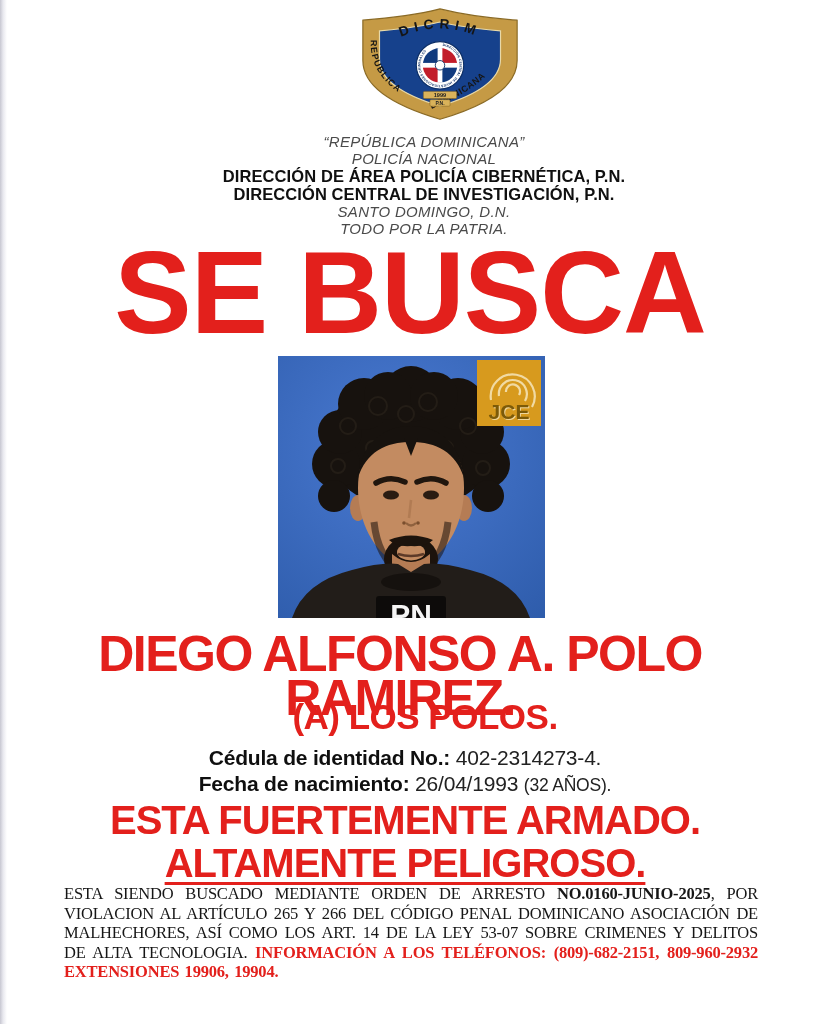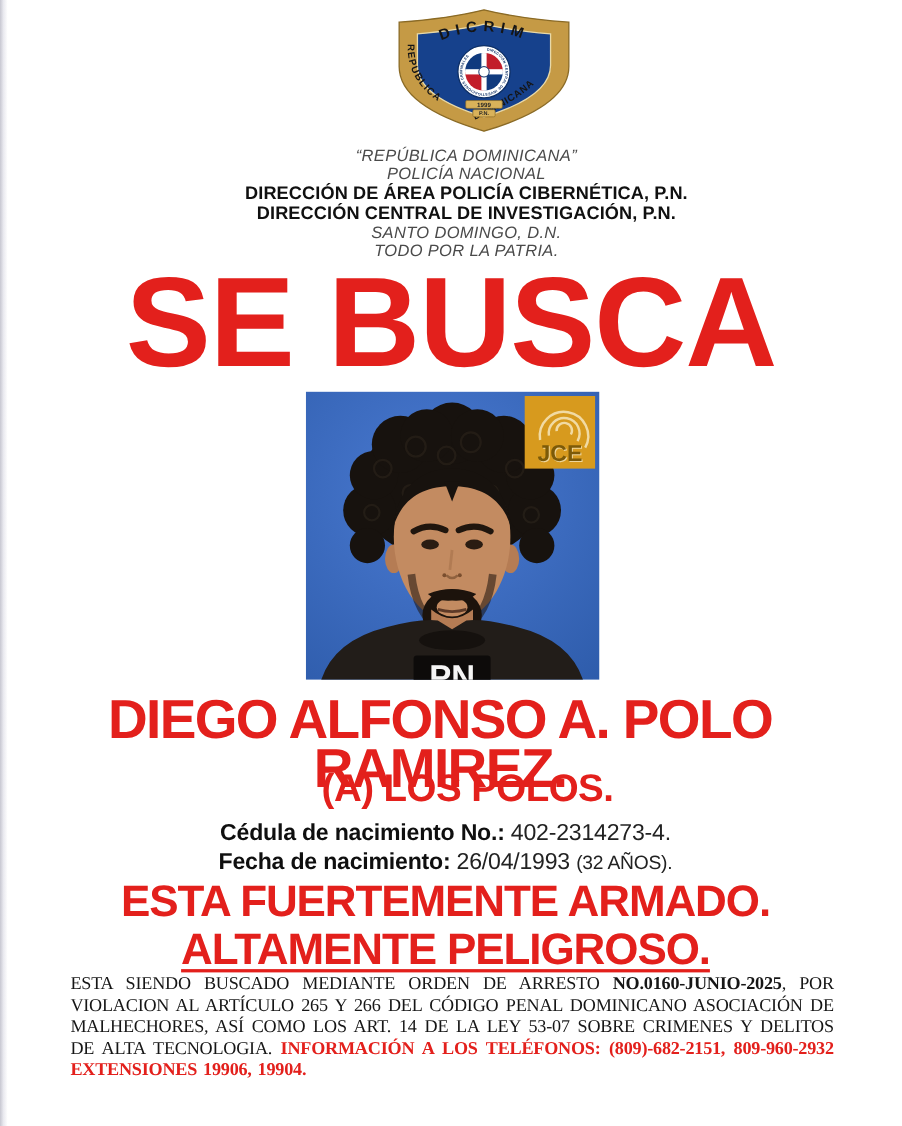--- a/index.html
+++ b/index.html
@@ -167,21 +167,21 @@
       <g>
         <rect x="98" y="240" width="70" height="30" rx="3" fill="#0d0b0a" opacity=".95"></rect>
         <text x="133" y="269" text-anchor="middle" font-size="30" font-weight="bold" font-family="Liberation Sans, sans-serif" fill="#f5f5f5">PN</text>
       </g>
     </svg>
   </div>
 
   <div class="suspect-name">DIEGO ALFONSO A. POLO RAMIREZ.</div>
   <div class="suspect-alias">(A)  LOS POLOS.</div>
 
-  <div class="id-line id-cedula"><b>Cédula de nacimiento No.:</b><span> 402-2314273-4.</span></div>
+  <div class="id-line id-cedula"><b>Cédula de identidad No.:</b><span> 402-2314273-4.</span></div>
 
   <div class="id-line id-birth"><b>Fecha de nacimiento:</b><span> 26/04/1993 </span><span class="age">(32 AÑOS).</span></div>
 
   <div class="warn warn1">ESTA FUERTEMENTE ARMADO.</div>
   <div class="warn warn2">ALTAMENTE PELIGROSO.</div>
 
   <p class="legal"><span>ESTA SIENDO BUSCADO MEDIANTE ORDEN DE ARRESTO </span><span class="bld">NO.0160-JUNIO-2025</span><span>, POR VIOLACION AL ARTÍCULO 265 Y 266 DEL CÓDIGO PENAL DOMINICANO ASOCIACIÓN DE MALHECHORES, ASÍ COMO LOS ART. 14 DE LA LEY 53-07 SOBRE CRIMENES Y DELITOS DE ALTA TECNOLOGIA. </span><span class="red">INFORMACIÓN A LOS TELÉFONOS: (809)-682-2151, 809-960-2932 EXTENSIONES 19906, 19904.</span></p>
 </div>
 
 </body></html>

